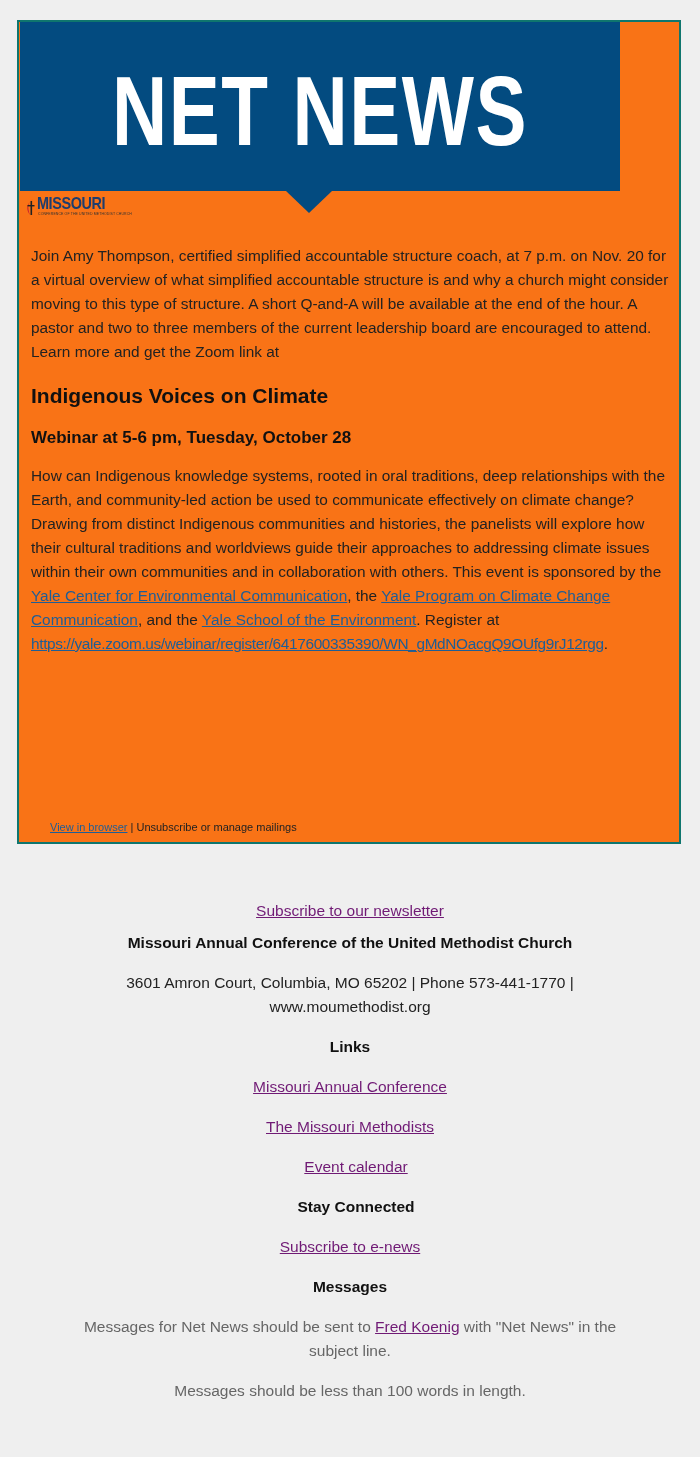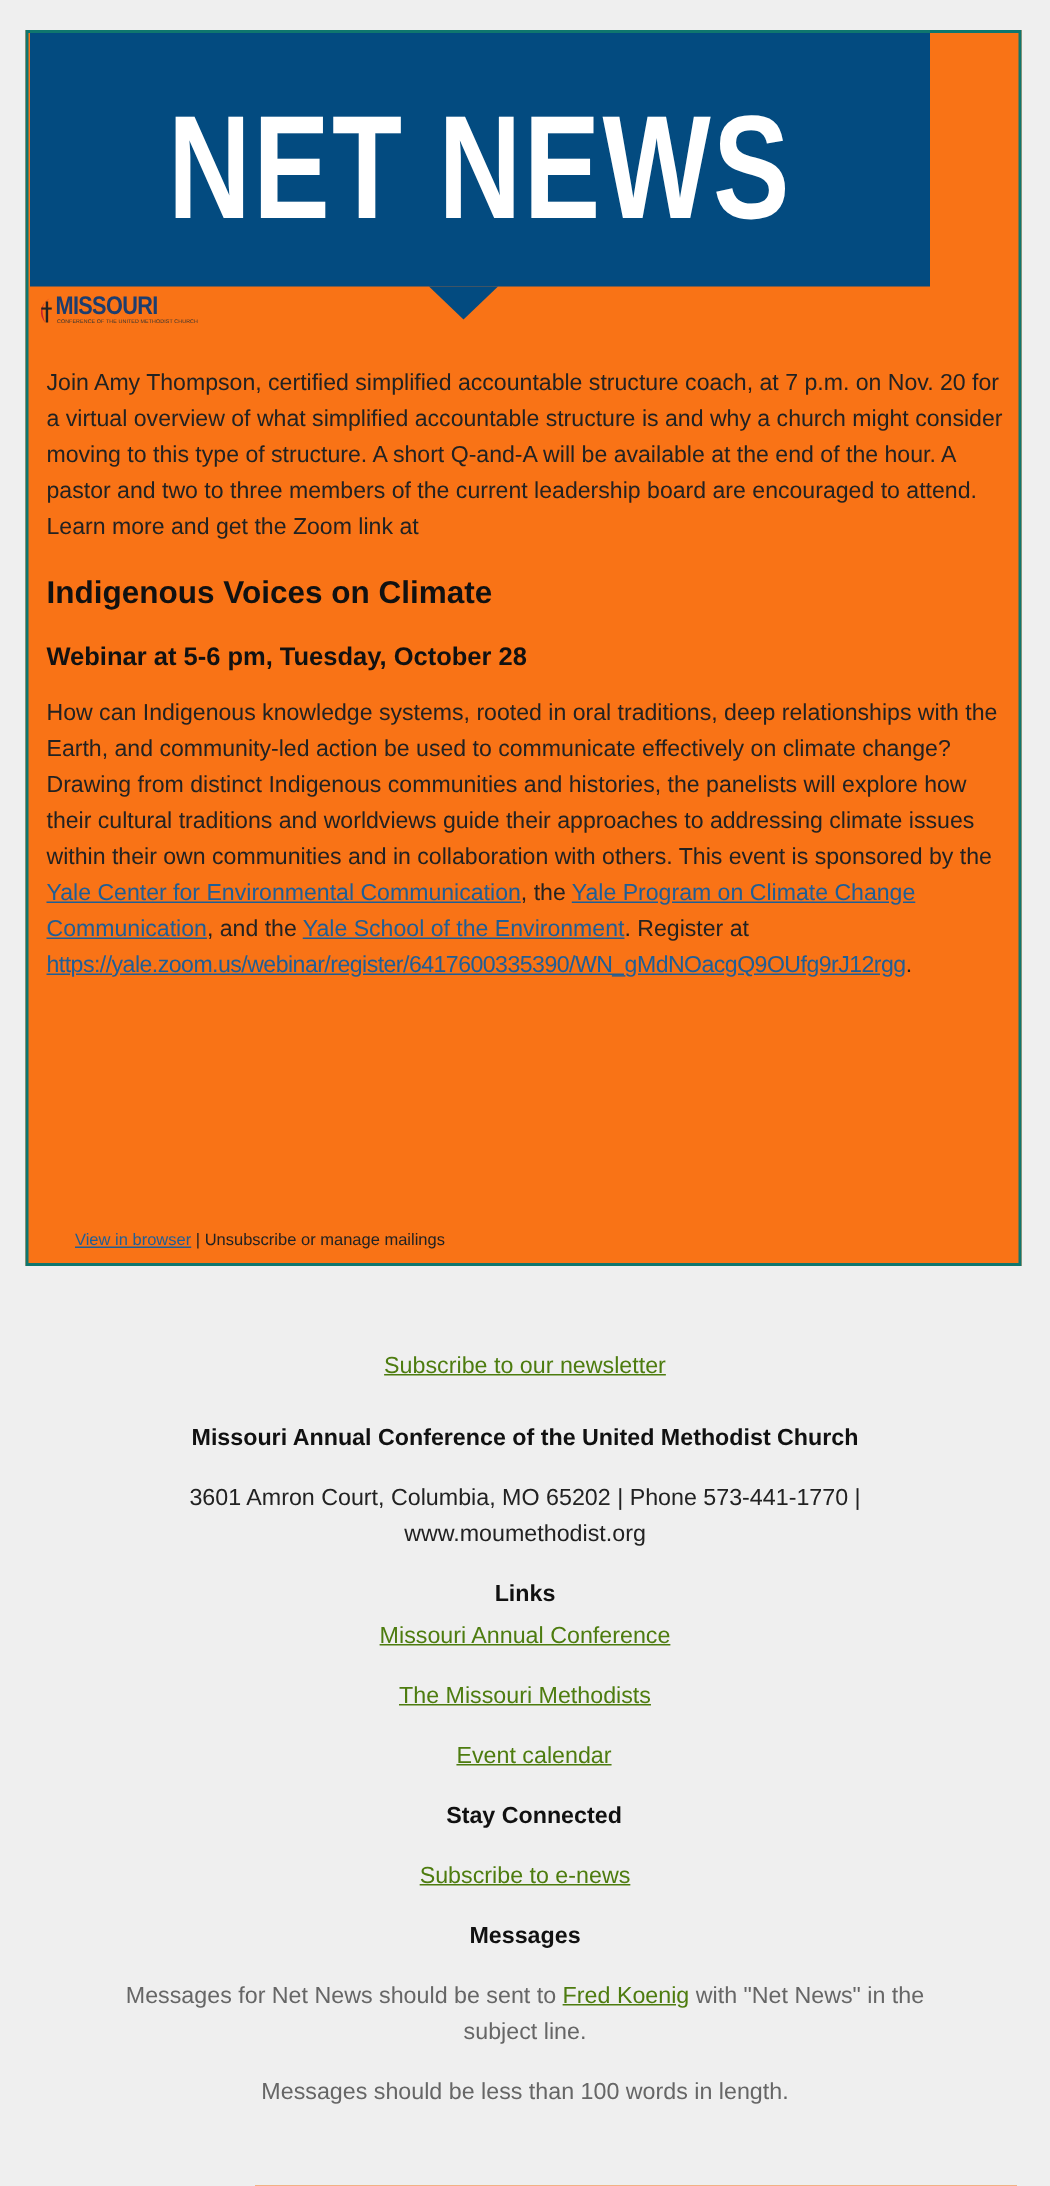--- a/index.html
+++ b/index.html
@@ -55,21 +55,21 @@
   a.inline { color:#1f5e96; text-decoration:underline; }
   .footer-small {
     position:absolute; left:31px; top:776px; font-size:11px; color:#222;margin-top:24px;
   }
   .footer-small a { color:#1f5e96; text-decoration:underline; }
 
   .site-footer {
     position:absolute; left:0; top:895px; width:700px; text-align:center;
   }
   .site-footer .row { font-size:15.5px; line-height:24px; }
-  .site-footer a { color:#4d7c0f; }
+  .site-footer a { color:#701a75; }
   .site-footer .bold { font-weight:bold; color:#111; }
   .site-footer .plain { color:#222; }
   .site-footer .grey { color:#666; }
 </style>
 </head>
 <body>
 
 <div class="card">
   <div class="banner">
     <div class="banner-title">NET NEWS</div>
@@ -100,25 +100,25 @@
     <p class="body" style="margin-top:14px;"><span>How can Indigenous knowledge systems, rooted in oral traditions, deep relationships with the Earth, and community-led action be used to communicate effectively on climate change? Drawing from distinct Indigenous communities and histories, the panelists will explore how their cultural traditions and worldviews guide their approaches to addressing climate issues within their own communities and in collaboration with others. This event is sponsored by the </span><a class="inline" href="#">Yale Center for Environmental Communication</a><span>, the </span><a class="inline" href="#">Yale Program on Climate Change Communication</a><span>, and the </span><a class="inline" href="#">Yale School of the Environment</a><span>. Register at </span><a class="inline" href="#" style="letter-spacing:-0.35px;">https://yale.zoom.us/webinar/register/6417600335390/WN_gMdNOacgQ9OUfg9rJ12rgg</a><span>.</span></p>
   </section>
 </div>
 
 <div class="footer-small" style="left:50px; top:797px;">
   <a href="#">View in browser</a><span> | </span><span>Unsubscribe or manage mailings</span>
 </div>
 
 <div class="site-footer">
   <div class="row" style="margin-top:4px;"><a href="#">Subscribe to our newsletter</a></div>
-  <div class="row bold" style="margin-top:24px;">Missouri Annual Conference of the United Methodist Church</div>
+  <div class="row bold" style="margin-top:8px;">Missouri Annual Conference of the United Methodist Church</div>
   <div class="row plain" style="margin-top:16px;">3601 Amron Court, Columbia, MO 65202 | Phone 573-441-1770 |</div>
   <div class="row plain">www.moumethodist.org</div>
   <div class="row bold" style="margin-top:16px;">Links</div>
-  <div class="row" style="margin-top:4px;"><a href="#">Missouri Annual Conference</a></div>
+  <div class="row" style="margin-top:16px;"><a href="#">Missouri Annual Conference</a></div>
   <div class="row" style="margin-top:16px;text-align:center;"><a href="#">The Missouri Methodists</a></div>
   <div class="row" style="margin-top:16px;padding-left:12px;"><a href="#">Event calendar</a></div>
   <div class="row bold" style="margin-top:16px;padding-left:12px;">Stay Connected</div>
   <div class="row" style="margin-top:16px;"><a href="#">Subscribe to e-news</a></div>
   <div class="row bold" style="margin-top:16px;">Messages</div>
   <div class="row grey" style="margin:16px auto 0; width:540px;"><span>Messages for Net News should be sent to </span><a href="#">Fred Koenig</a><span> with "Net News" in the subject line.</span></div>
   <div class="row grey" style="margin-top:16px;">Messages should be less than 100 words in length.</div>
 </div>
 
 </body></html>

